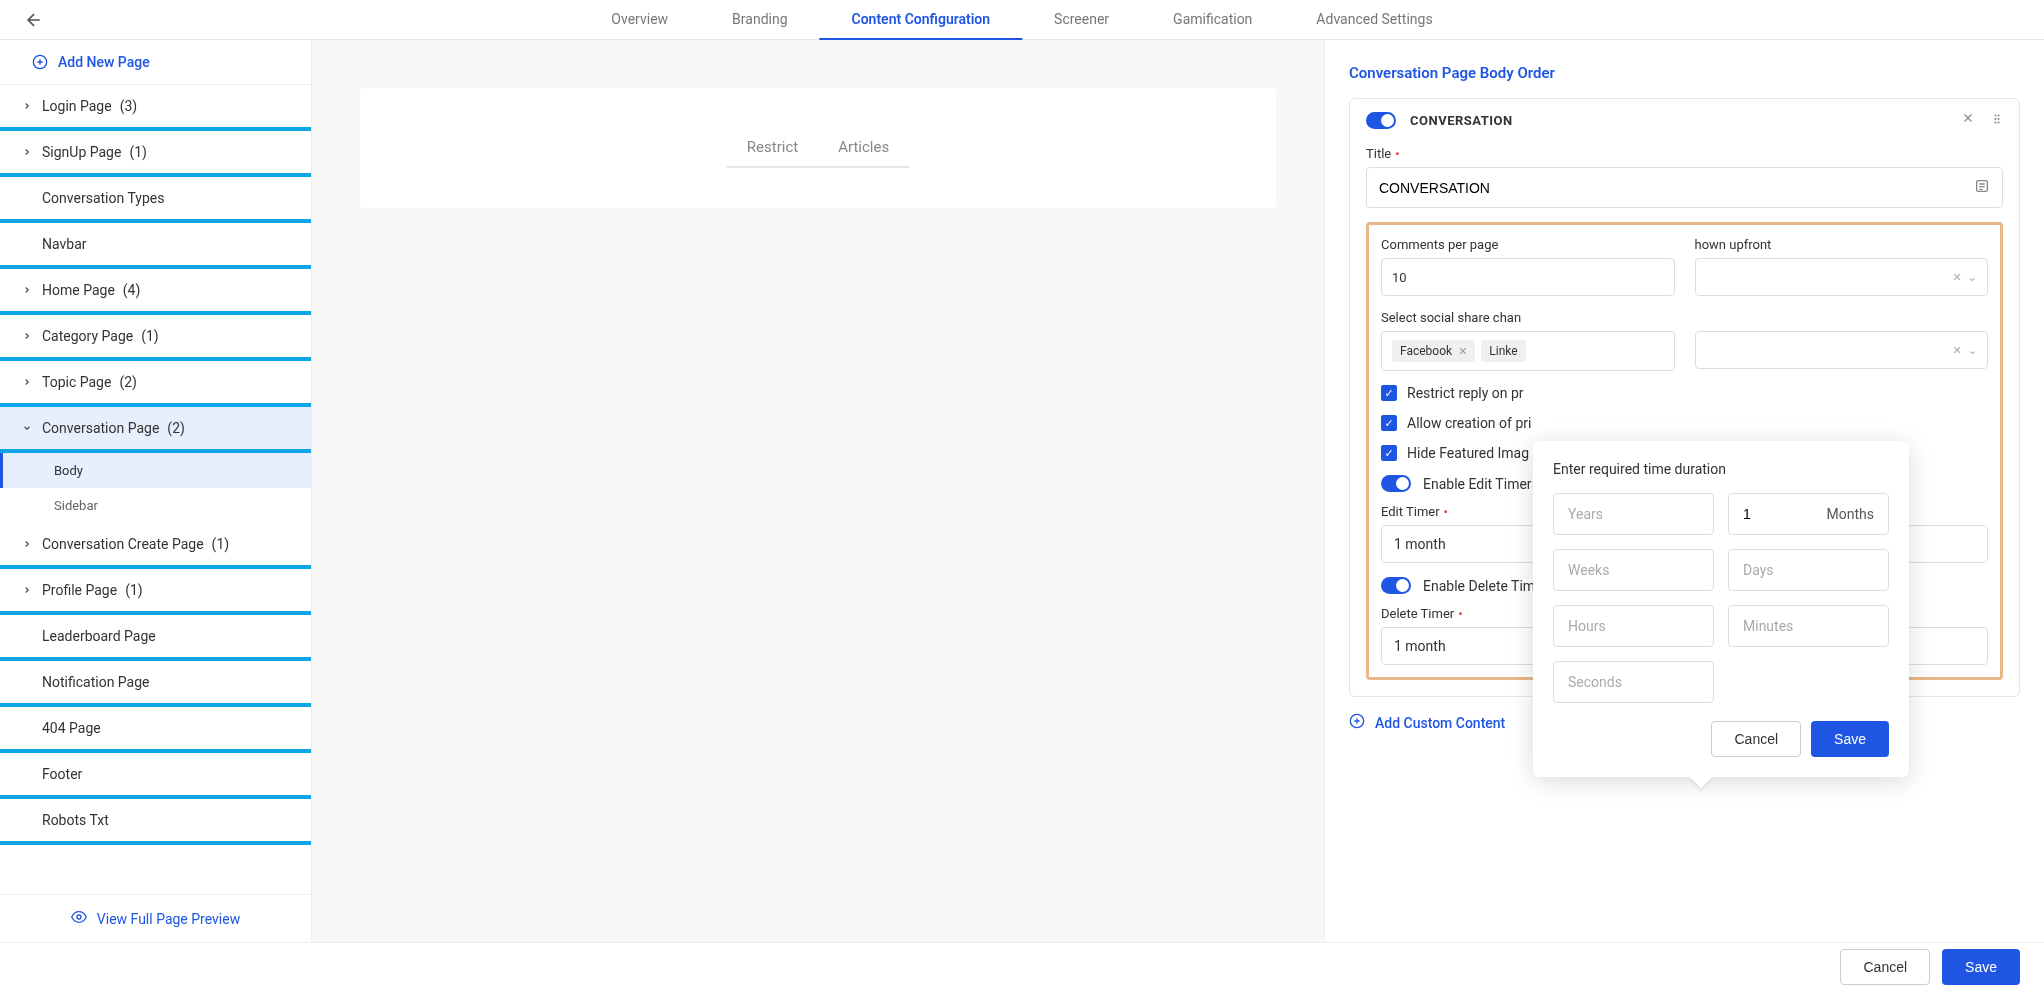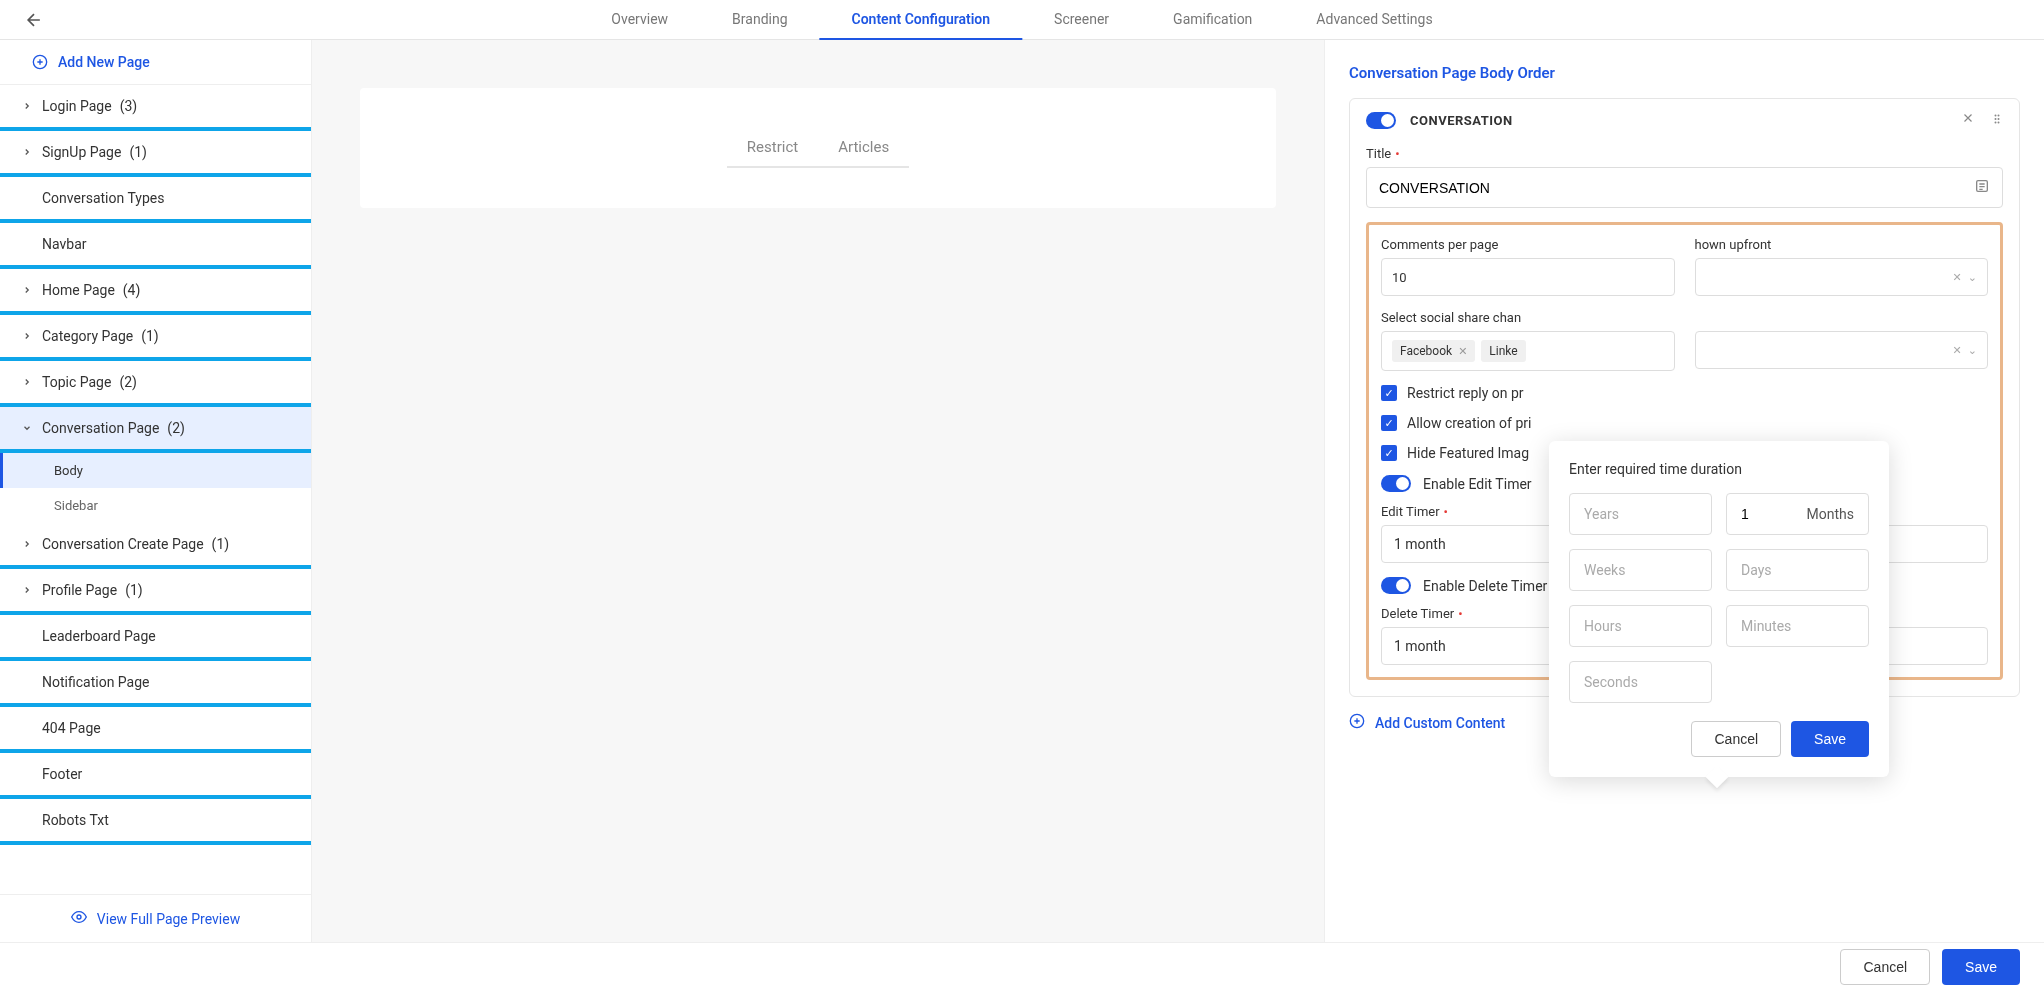--- a/index.html
+++ b/index.html
@@ -59,21 +59,21 @@
 .checkbox { width: 16px; height: 16px; background: #1e56e3; border-radius: 2px; display: flex; align-items: center; justify-content: center; color: #fff; font-size: 11px; }
 .toggle-row { display: flex; align-items: center; gap: 12px; margin-bottom: 12px; font-size: 14px; }
 
 .add-custom { color: #1e56e3; font-size: 14px; display: flex; align-items: center; gap: 10px; cursor: pointer; margin-top: 16px; font-weight: 500; }
 
 .footer { height: 48px; border-top: 1px solid #eee; display: flex; align-items: center; justify-content: flex-end; padding: 0 24px; gap: 12px; background: #fff; }
 .btn { padding: 9px 22px; border-radius: 4px; font-size: 14px; cursor: pointer; border: 1px solid transparent; }
 .btn-secondary { background: #fff; border-color: #ccc; color: #333; }
 .btn-primary { background: #1e56e3; color: #fff; }
 
-.popover { position: absolute; background: #fff; border-radius: 6px; box-shadow: 0 4px 24px rgba(0,0,0,0.15); padding: 20px; width: 340px; top: 216px; left: 180px; z-index: 10; }
+.popover { position: absolute; background: #fff; border-radius: 6px; box-shadow: 0 4px 24px rgba(0,0,0,0.15); padding: 20px; width: 376px; top: 216px; left: 164px; z-index: 10; }
 .popover-title { font-size: 14px; color: #333; margin-bottom: 16px; }
 .duration-grid { display: grid; grid-template-columns: 1fr 1fr; gap: 14px; margin-bottom: 18px; }
 .dur-input { border: 1px solid #ddd; border-radius: 4px; padding: 12px 14px; display: flex; align-items: center; justify-content: space-between; font-size: 14px; }
 .dur-input input { border: none; outline: none; width: 40px; font-size: 14px; }
 .dur-input .placeholder { color: #aaa; }
 .dur-input .unit { color: #555; }
 .popover-actions { display: flex; justify-content: flex-end; gap: 10px; }
 .popover .nub { position: absolute; bottom: -8px; left: 160px; width: 16px; height: 16px; background: #fff; transform: rotate(45deg); box-shadow: 2px 2px 4px rgba(0,0,0,0.08); }
 </style>
 </head>

